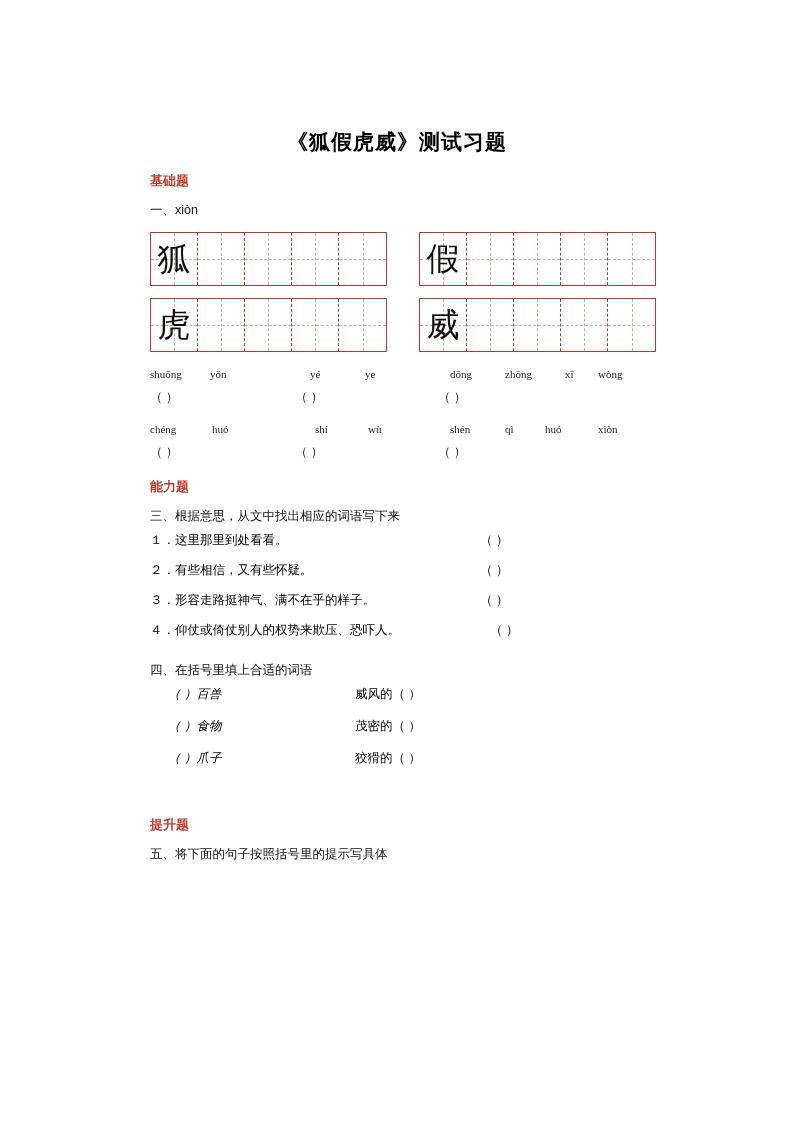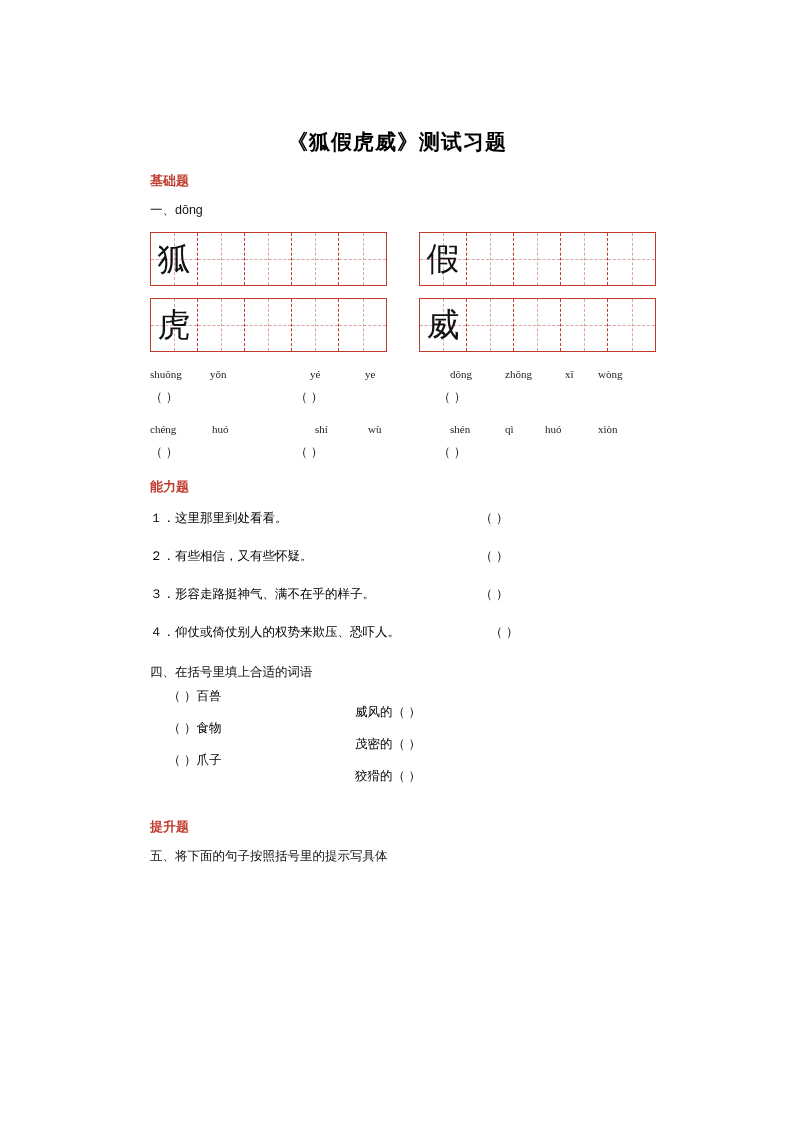--- a/index.html
+++ b/index.html
@@ -116,21 +116,21 @@
   .abs {
     position: absolute;
     top: 0;
     white-space: nowrap;
   }
   
   .meaning-line {
     position: relative;
     font-size: 12.5px;
     height: 24px;
-    margin-top: 14px;
+    margin-top: 6px;
   }
   .meaning-line .txt {
     position: absolute;
     left: 0;
     top: 0;
   }
   .meaning-line .par {
     position: absolute;
     top: 0;
   }
@@ -138,37 +138,38 @@
   .fill-row {
     position: relative;
     font-size: 12.5px;
     height: 26px;
     margin-top: 6px;
   }
   .fill-row .left {
     position: absolute;
     left: 18px;
     top: 0;
+    font-style: italic;
   }
   .fill-row .right {
     position: absolute;
     left: 205px;
-    top: 16px;
+    top: 0;
   }
 </style>
 </head>
 <body>
 
 <div class="page">
 
   <h1 class="doc-title">《狐假虎威》测试习题</h1>
 
   <div class="section-head">基础题</div>
 
-  <div class="q-line">一、dōng</div>
+  <div class="q-line">一、xiòn</div>
 
   <div class="grid-row">
     <div class="grid-block">
       <div class="cell">
           <span class="han">狐</span>
         </div>
       <div class="cell"></div>
       <div class="cell"></div>
       <div class="cell"></div>
       <div class="cell"></div>
@@ -233,20 +234,21 @@
     <span class="abs" style="left:448px">xiòn</span>
   </div>
   <div class="bracket-row">
     <span class="abs" style="left:0px">（                ）</span>
     <span class="abs" style="left:145px">（                ）</span>
     <span class="abs" style="left:288px">（                            ）</span>
   </div>
 
   <div class="section-head" style="">能力题</div>
 
+  <div class="q-line">三、根据意思，从文中找出相应的词语写下来</div>
 
   <div class="meaning-line">
     <span class="txt">１．这里那里到处看看。</span>
     <span class="par" style="left:330px">（                ）</span>
   </div>
   <div class="meaning-line">
     <span class="txt">２．有些相信，又有些怀疑。</span>
     <span class="par" style="left:330px">（                ）</span>
   </div>
   <div class="meaning-line">

